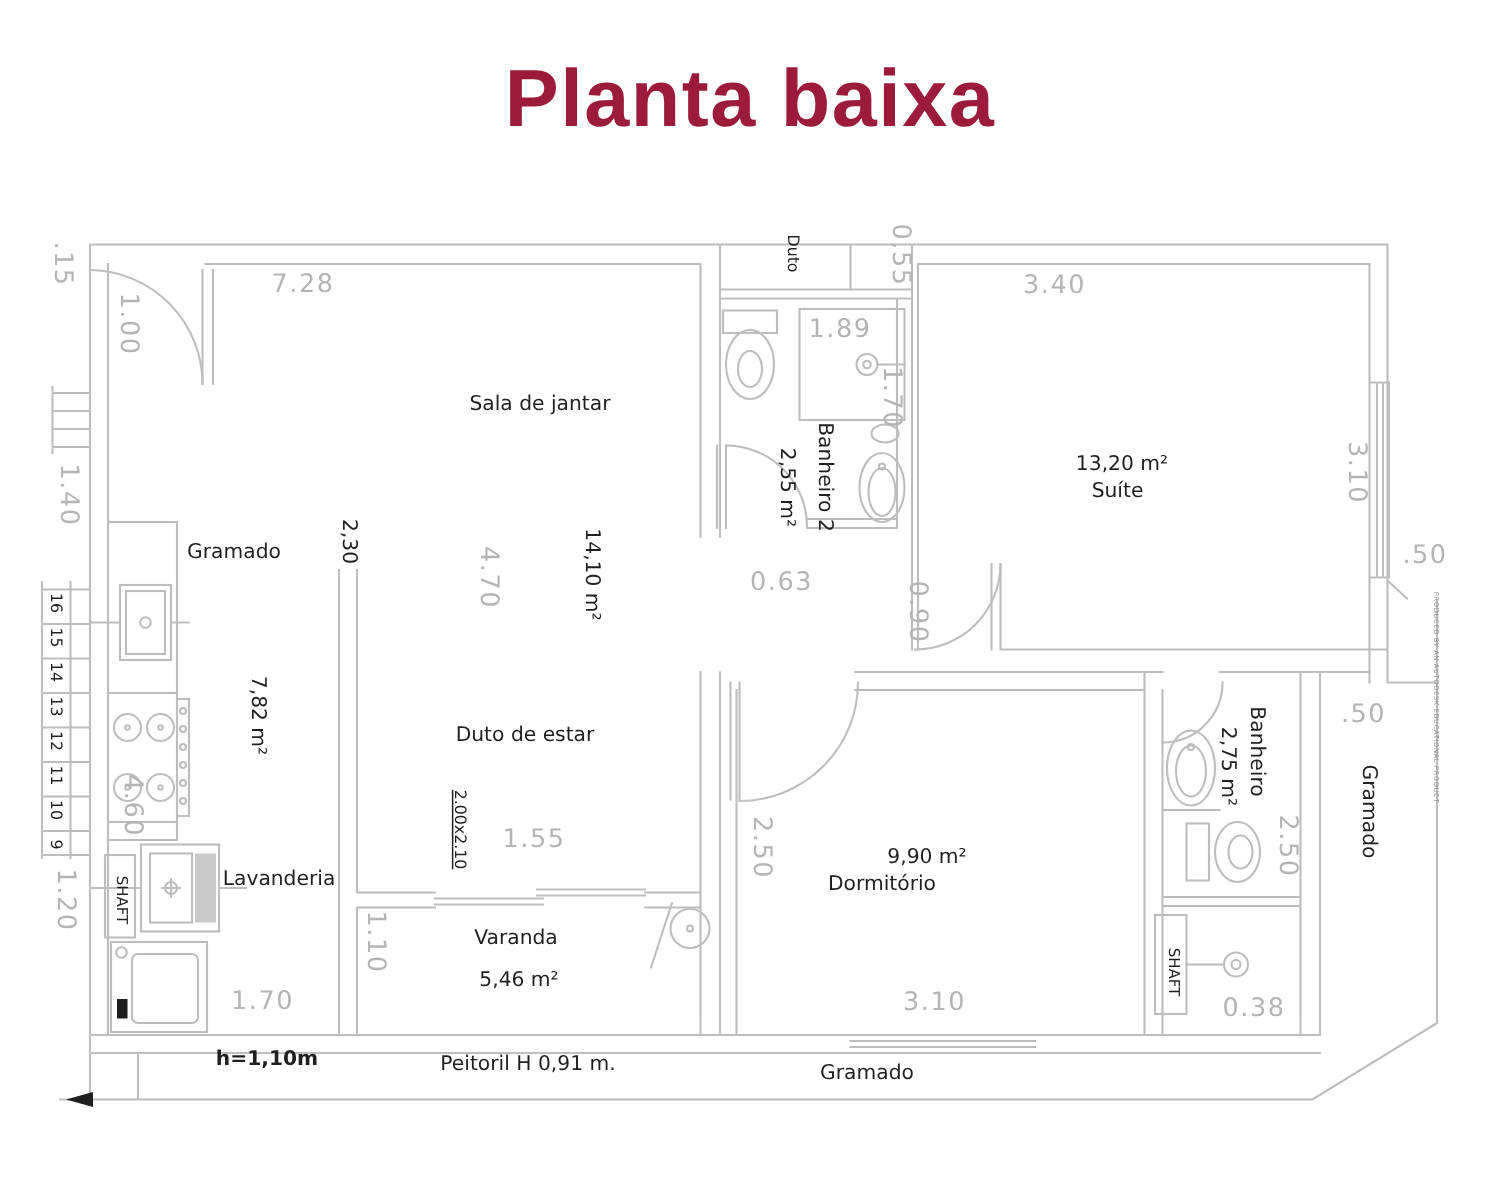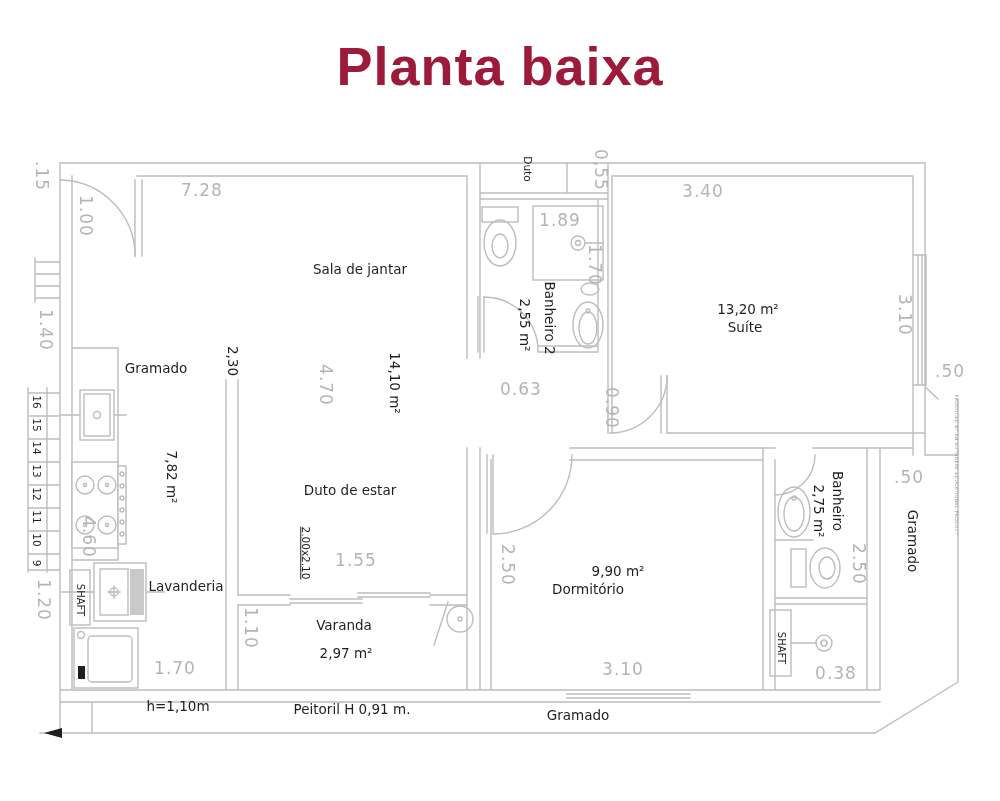--- a/index.html
+++ b/index.html
@@ -10,21 +10,21 @@
          font-family:"Liberation Sans",sans-serif;font-weight:bold;font-size:54px;
          letter-spacing:1px;color:#9c1b3a;white-space:nowrap;}
   .lbl{position:absolute;white-space:nowrap;transform:translate(-50%,-50%);line-height:1;}
   .rot{transform:translate(-50%,-50%) rotate(90deg);}
   .dark{color:#1f1f1f;font-size:13.5px;}
   .dim{color:#b3b5b5;font-size:17px;letter-spacing:1px;}
   .sm{font-size:10px;letter-spacing:0;}
   .xs{font-size:10.5px;letter-spacing:0;}
   .ul{text-decoration:underline;}
   .wm{font-size:4.5px;color:#8f9191;letter-spacing:.4px;}
-  .bold{font-weight:normal;}
+  .bold{font-weight:bold;}
 </style>
 </head>
 <body>
 
 <div class="canvas">
 
   <svg class="plan-svg" width="1000" height="801" viewBox="0 0 1000 801">
     <g stroke="#bdbdbd" stroke-width="1.4" fill="none" stroke-linecap="square">
 
       <path d="
@@ -137,21 +137,21 @@
   <div class="lbl dark rot" style="left:524px;top:325px">2,55 m²</div>
   <div class="lbl dark rot xs" style="left:528px;top:169px">Duto</div>
   <div class="lbl dark" style="left:748px;top:310px">13,20 m²</div>
   <div class="lbl dark" style="left:745px;top:328px">Suíte</div>
   <div class="lbl dark" style="left:618px;top:572px">9,90 m²</div>
   <div class="lbl dark" style="left:588px;top:590px">Dormitório</div>
   <div class="lbl dark rot" style="left:837px;top:501px">Banheiro</div>
   <div class="lbl dark rot" style="left:818px;top:511px">2,75 m²</div>
   <div class="lbl dark" style="left:186px;top:587px">Lavanderia</div>
   <div class="lbl dark" style="left:344px;top:626px">Varanda</div>
-  <div class="lbl dark" style="left:346px;top:654px">2,97 m²</div>
+  <div class="lbl dark" style="left:346px;top:654px">5,46 m²</div>
   <div class="lbl dark rot sm" style="left:80px;top:600px">SHAFT</div>
   <div class="lbl dark rot sm" style="left:781px;top:648px">SHAFT</div>
   <div class="lbl dark rot" style="left:912px;top:541px">Gramado</div>
   <div class="lbl dark" style="left:578px;top:716px">Gramado</div>
 
   <div class="lbl dark bold" style="left:178px;top:707px">h=1,10m</div>
   <div class="lbl dark" style="left:352px;top:710px">Peitoril H 0,91 m.</div>
   <div class="lbl dark rot xs ul" style="left:306px;top:553px">2.00x2.10</div>
   <div class="lbl rot wm" style="left:956px;top:465px">PRODUCED BY AN AUTODESK EDUCATIONAL PRODUCT</div>
 

